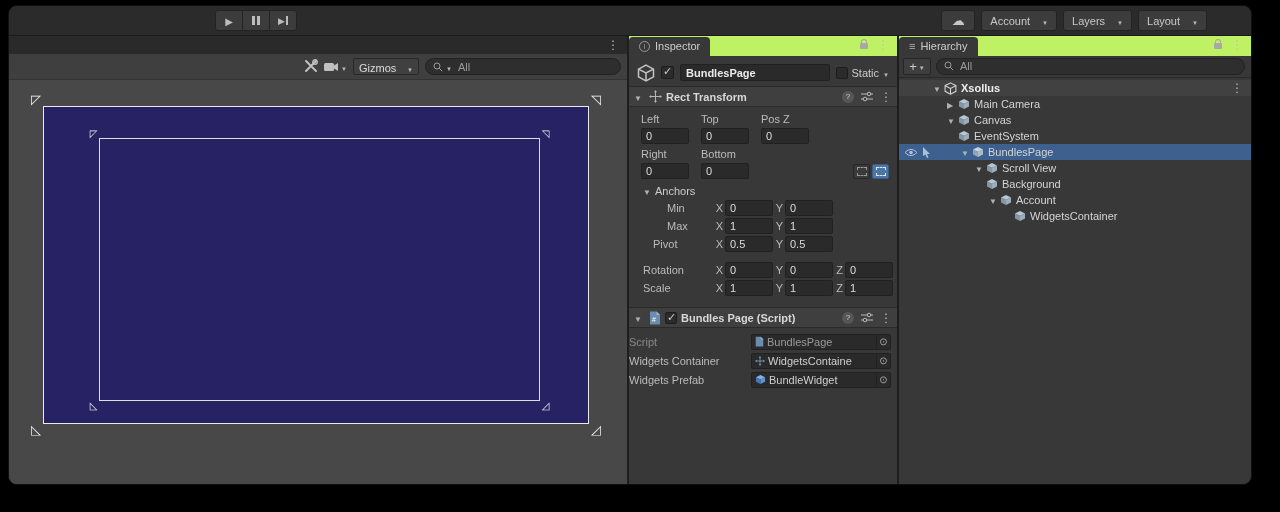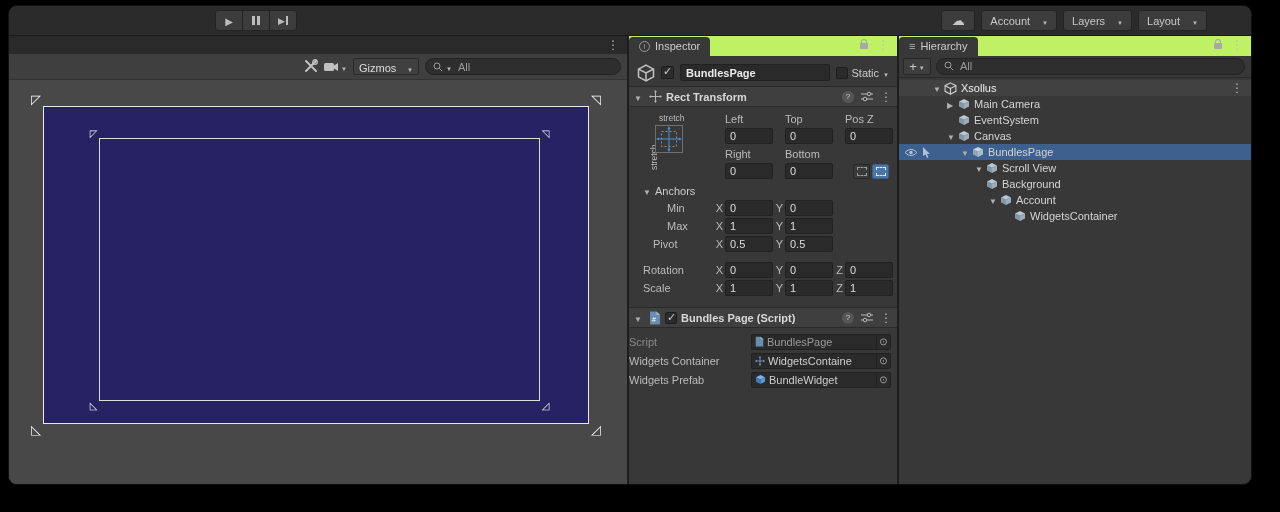--- a/index.html
+++ b/index.html
@@ -144,21 +144,21 @@
     border-bottom:1px solid #2a2a2a}
   .plus-btn{width:28px;height:17px;background:#3e3e3e;border:1px solid #262626;border-radius:2px;
     display:flex;align-items:center;justify-content:center;gap:2px;color:#cccccc}
   .plus{font-size:13px;line-height:13px}
   .searchbox.grow{flex:1}
   .hier-tree{flex:1;padding-top:2px;position:relative}
   .hrow{height:16px;display:flex;align-items:center;position:relative;color:#d4d4d4;
     padding-left:calc(34px + var(--i)*14px)}
   .hrow .go-icon{margin-right:4px;display:flex;flex:none}
   .hrow.scene-row{background:#414141}
-  .hrow.scene-row .hlabel{font-weight:normal;color:#ededed}
+  .hrow.scene-row .hlabel{font-weight:bold;color:#ededed}
   .hrow.selected{background:#3d608f}
   .row-kebab{position:absolute;right:8px;top:1px}
   .gutter-icons{position:absolute;left:5px;top:3px;display:flex;gap:4px;align-items:center}
 </style>
 </head>
 <body>
 
 <div class="stage">
 <div class="window">
 
@@ -287,34 +287,20 @@
                 <circle cx="8" cy="3" r="1.8" fill="#3f3f3f" stroke="#bbb"></circle>
                 <line x1="0" y1="8" x2="12" y2="8" stroke="#bbb"></line>
                 <circle cx="4" cy="8" r="1.8" fill="#3f3f3f" stroke="#bbb"></circle>
               </svg>
           <span class="kebab"></span>
         </span>
       </div>
 
       <div class="rt-body">
         <div class="rt-top">
-          <div class="anchor-widget">
-            <span class="aw-top">stretch</span>
-            <span class="aw-left">stretch</span>
-            <svg class="aw-box" width="28" height="28" viewBox="0 0 28 28">
-              <rect x="0.5" y="0.5" width="27" height="27" fill="#383838" stroke="#707070"></rect>
-              <rect x="6.5" y="6.5" width="15" height="15" fill="none" stroke="#8a8a8a" stroke-dasharray="2 2"></rect>
-              <line x1="14" y1="3.5" x2="14" y2="24.5" stroke="#4a90d9"></line>
-              <line x1="3.5" y1="14" x2="24.5" y2="14" stroke="#4a90d9"></line>
-              <polygon points="14,1 12.4,4.2 15.6,4.2" fill="#4a90d9"></polygon>
-              <polygon points="14,27 12.4,23.8 15.6,23.8" fill="#4a90d9"></polygon>
-              <polygon points="1,14 4.2,12.4 4.2,15.6" fill="#4a90d9"></polygon>
-              <polygon points="27,14 23.8,12.4 23.8,15.6" fill="#4a90d9"></polygon>
-            </svg>
-          </div>
           <div class="rt-fields">
             <div class="frow lbl-row">
               <span class="slot-lbl">Left</span>
               <span class="slot-lbl">Top</span>
               <span class="slot-lbl">Pos Z</span>
             </div>
             <div class="frow">
               <div class="slot">
                     <div class="nfield">0</div>
                   </div>
@@ -521,41 +507,41 @@
                 <svg width="12" height="12" viewBox="0 0 12 12">
                   <polygon points="6,1 11,3.5 6,6 1,3.5" fill="#b8c6d1"></polygon>
                   <polygon points="1,3.5 6,6 6,11 1,8.5" fill="#8297a7"></polygon>
                   <polygon points="11,3.5 6,6 6,11 11,8.5" fill="#9cadbb"></polygon>
                 </svg>
               </span>
           <span class="hlabel">Main Camera</span>
         </div>
 
         <div class="hrow" style="--i:1">
-          <span class="fold fold-none"></span>
+          <span class="fold fold-open"></span>
           <span class="go-icon">
                 <svg width="12" height="12" viewBox="0 0 12 12">
                   <polygon points="6,1 11,3.5 6,6 1,3.5" fill="#b8c6d1"></polygon>
                   <polygon points="1,3.5 6,6 6,11 1,8.5" fill="#8297a7"></polygon>
                   <polygon points="11,3.5 6,6 6,11 11,8.5" fill="#9cadbb"></polygon>
                 </svg>
               </span>
-          <span class="hlabel">EventSystem</span>
+          <span class="hlabel">Canvas</span>
         </div>
 
         <div class="hrow" style="--i:1">
-          <span class="fold fold-open"></span>
+          <span class="fold fold-none"></span>
           <span class="go-icon">
                 <svg width="12" height="12" viewBox="0 0 12 12">
                   <polygon points="6,1 11,3.5 6,6 1,3.5" fill="#b8c6d1"></polygon>
                   <polygon points="1,3.5 6,6 6,11 1,8.5" fill="#8297a7"></polygon>
                   <polygon points="11,3.5 6,6 6,11 11,8.5" fill="#9cadbb"></polygon>
                 </svg>
               </span>
-          <span class="hlabel">Canvas</span>
+          <span class="hlabel">EventSystem</span>
         </div>
 
         <div class="hrow selected" style="--i:2">
           <span class="gutter-icons">
             <svg width="14" height="9" viewBox="0 0 14 9">
                   <path d="M1 4.5 Q7 -1.8 13 4.5 Q7 10.8 1 4.5 Z" fill="none" stroke="#a9c2d8"></path>
                   <circle cx="7" cy="4.5" r="1.8" fill="#a9c2d8"></circle>
                 </svg>
             <svg width="9" height="11" viewBox="0 0 9 11">
                   <path d="M1 0 L8 7 L5 7 L6.5 10.5 L5 11 L3.5 7.5 L1 9 Z" fill="#a9c2d8"></path>

